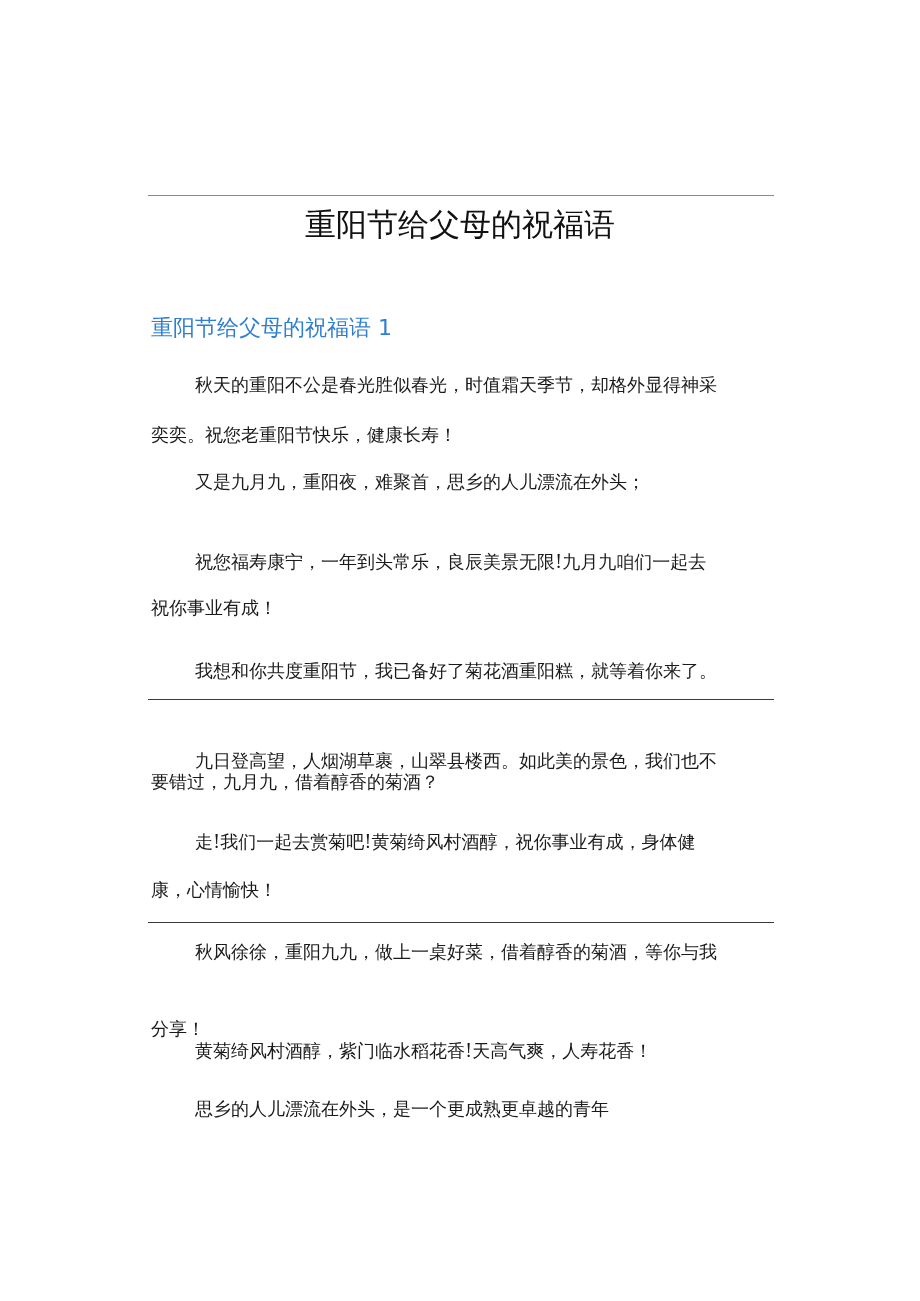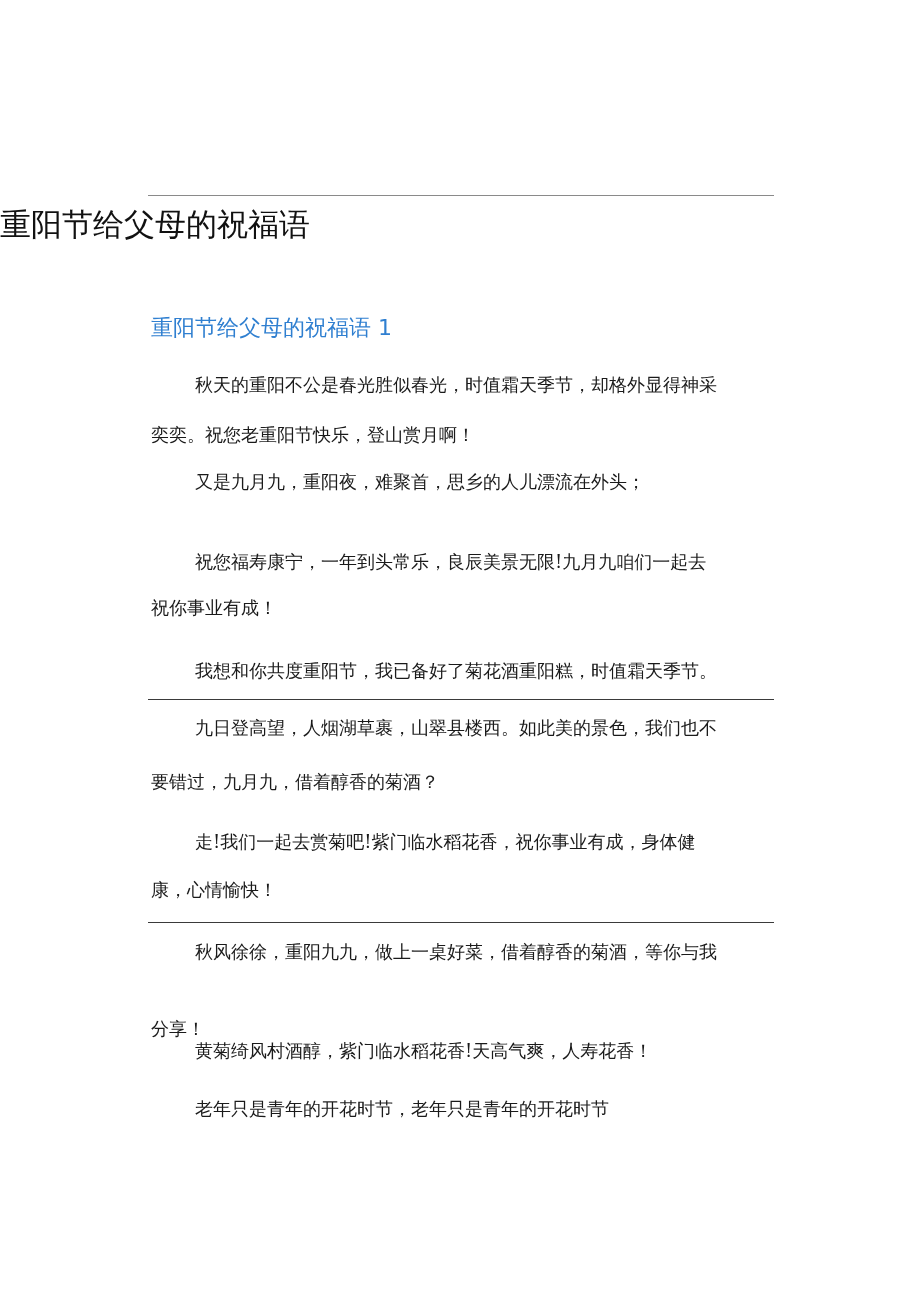--- a/index.html
+++ b/index.html
@@ -1,75 +1,75 @@
 <!DOCTYPE html>
 <html><head>
   <meta charset="utf-8">
   <style>
     html, body { margin: 0; padding: 0; background: #ffffff; }
     body { width: 920px; height: 1301px; position: relative; overflow: hidden;
            font-family: "DejaVu Serif", "Liberation Serif", serif; color: #1a1a1a; }
     .rule { position: absolute; left: 148px; width: 626px; height: 0; }
     .rule-top { top: 195px; border-top: 1px solid #8a8a8a; }
     .rule-mid { border-top: 1px solid #3a3a3a; }
-    .title { position: absolute; top: 204px; left: 0; width: 920px; 
+    .title { position: absolute; top: 204px; left: 0; width: 920px; text-align: center;
              font-family: "DejaVu Sans", "Liberation Sans", sans-serif;
              font-size: 31px; color: #111; letter-spacing: 0px; }
     .subtitle { position: absolute; top: 313px; left: 151px;
                 font-family: "DejaVu Sans", "Liberation Sans", sans-serif;
                 font-size: 22px; color: #2f7fd0; }
     .line { position: absolute; font-size: 18px; white-space: nowrap; color: #1a1a1a; text-align: right; }
     .indent { left: 195px; }
     .flush { left: 151px; }
   </style>
 </head>
 <body>
 
 <div>
   <div class="rule rule-top"></div>
   <div class="title">重阳节给父母的祝福语</div>
   <div class="subtitle">重阳节给父母的祝福语 1</div>
 
   <div>
     <div class="line indent" style="top:373px">秋天的重阳不公是春光胜似春光，时值霜天季节，却格外显得神采</div>
-    <div class="line flush" style="top:423px">奕奕。祝您老重阳节快乐，登山赏月啊！</div>
+    <div class="line flush" style="top:423px">奕奕。祝您老重阳节快乐，健康长寿！</div>
   </div>
 
   <div>
     <div class="line indent" style="top:470px">又是九月九，重阳夜，难聚首，思乡的人儿漂流在外头；</div>
   </div>
 
   <div>
     <div class="line indent" style="top:550px">祝您福寿康宁，一年到头常乐，良辰美景无限!九月九咱们一起去</div>
     <div class="line flush" style="top:596px">祝你事业有成！</div>
   </div>
 
   <div>
-    <div class="line indent" style="top:659px">我想和你共度重阳节，我已备好了菊花酒重阳糕，时值霜天季节。</div>
+    <div class="line indent" style="top:659px">我想和你共度重阳节，我已备好了菊花酒重阳糕，就等着你来了。</div>
   </div>
 
   <div class="rule rule-mid" style="top:699px"></div>
 
   <div>
-    <div class="line indent" style="top:716px">九日登高望，人烟湖草裹，山翠县楼西。如此美的景色，我们也不</div>
+    <div class="line indent" style="top:749px">九日登高望，人烟湖草裹，山翠县楼西。如此美的景色，我们也不</div>
     <div class="line flush" style="top:770px">要错过，九月九，借着醇香的菊酒？</div>
   </div>
 
   <div>
-    <div class="line indent" style="top:830px">走!我们一起去赏菊吧!紫门临水稻花香，祝你事业有成，身体健</div>
+    <div class="line indent" style="top:830px">走!我们一起去赏菊吧!黄菊绮风村酒醇，祝你事业有成，身体健</div>
     <div class="line flush" style="top:878px">康，心情愉快！</div>
   </div>
 
   <div class="rule rule-mid" style="top:922px"></div>
 
   <div>
     <div class="line indent" style="top:940px">秋风徐徐，重阳九九，做上一桌好菜，借着醇香的菊酒，等你与我</div>
     <div class="line flush" style="top:1017px">分享！</div>
   </div>
 
   <div>
     <div class="line indent" style="top:1039px">黄菊绮风村酒醇，紫门临水稻花香!天高气爽，人寿花香！</div>
   </div>
 
   <div>
-    <div class="line indent" style="top:1097px">老年只是青年的开花时节，老年只是青年的开花时节</div>
+    <div class="line indent" style="top:1097px">思乡的人儿漂流在外头，是一个更成熟更卓越的青年</div>
   </div>
 </div>
 
 </body></html>

